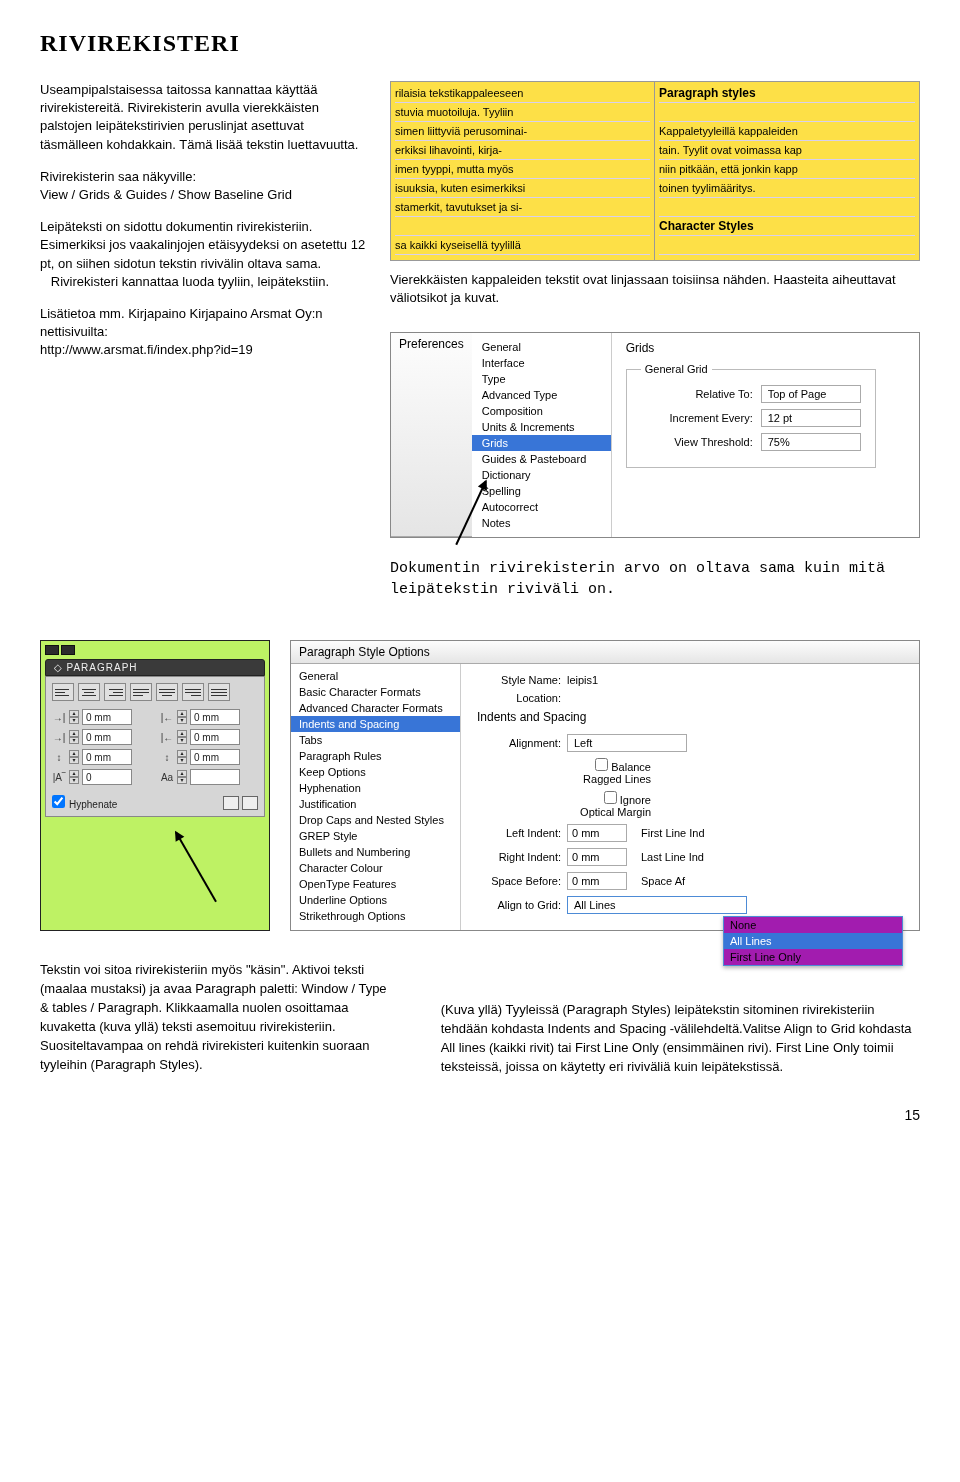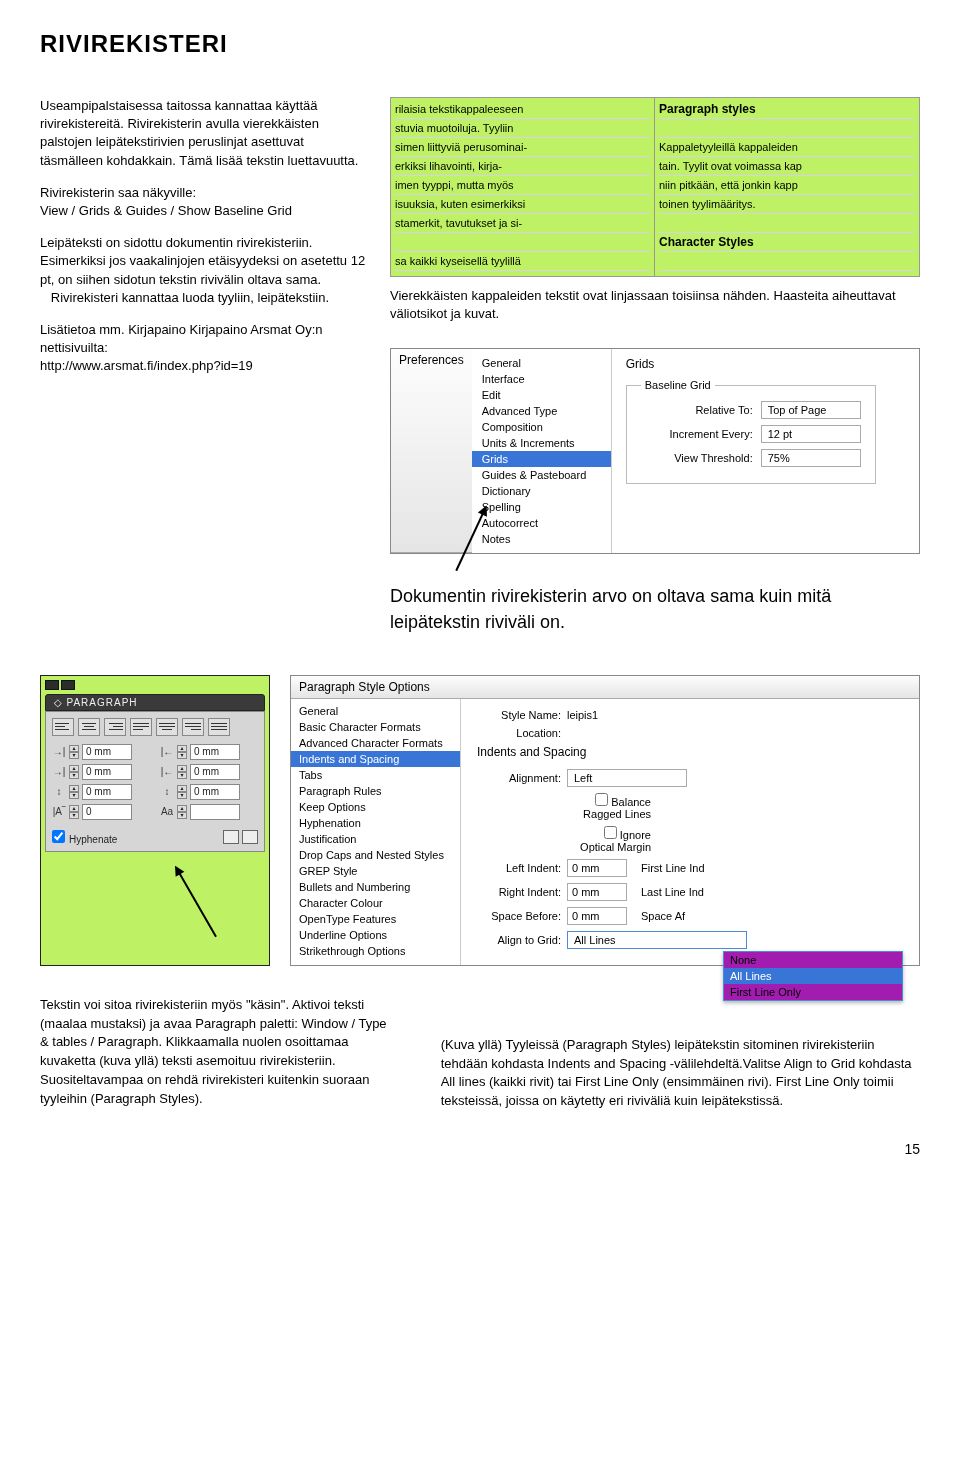--- a/index.html
+++ b/index.html
@@ -1,44 +1,44 @@
 <!DOCTYPE html>
 <html><head>
 <meta charset="utf-8">
 <style>
 * { margin: 0; padding: 0; box-sizing: border-box; }
 body { font-family: Arial, Helvetica, sans-serif; font-size: 13px; color: #000; background: #fff; width: 960px; padding: 30px 40px; }
 .page { width: 100%; }
-h1 { font-family: Liberation Sans, sans-serif; font-size: 24px; font-weight: bold; letter-spacing: 1px; margin-bottom: 39px; }
+h1 { font-family: Liberation Serif, serif; font-size: 24px; font-weight: bold; letter-spacing: 1px; margin-bottom: 24px; }
 .top-section { display: flex; gap: 20px; margin-bottom: 40px; }
 .left-col { width: 330px; flex-shrink: 0; font-size: 13px; line-height: 1.4; }
 .left-col p { margin-bottom: 14px; }
 .right-col { flex: 1; }
-.baseline-example { display: flex; border: 1px solid #999; background: #bef264; margin-bottom: 10px; position: relative; height: 180px; overflow: hidden; }
+.baseline-example { display: flex; border: 1px solid #999; background: #fde047; margin-bottom: 10px; position: relative; height: 180px; overflow: hidden; }
 .baseline-col { font-size: 11px; line-height: 19px; padding: 2px 4px; position: relative; }
 .bcol-left { width: 50%; border-right: 1px solid #999; }
 .bcol-right { width: 50%; }
 .baseline-col .row { border-bottom: 1px solid #d8d0ee; height: 19px; overflow: hidden; }
 .bcol-right .heading { font-weight: bold; font-size: 12px; }
 .caption { font-family: Arial, sans-serif; font-size: 13px; line-height: 1.4; margin-bottom: 25px; }
 .prefs-dialog { border: 1px solid #888; background: #fff; font-family: Tahoma, Arial, sans-serif; font-size: 11px; display: flex; flex-direction: row; }
 .prefs-title { background: linear-gradient(#fdfdfd,#e5e5e5); border-bottom: 1px solid #aaa; padding: 4px 8px; font-size: 12px; }
 .prefs-body { display: flex; }
 .prefs-list { width: 140px; border-right: 1px solid #ccc; padding: 6px 0; }
 .prefs-list div { padding: 2px 10px; }
 .prefs-list .sel { background: #3875d7; color: #fff; }
 .prefs-content { flex: 1; padding: 8px 14px; }
 .prefs-content .section-head { font-size: 12px; margin-bottom: 8px; }
 .prefs-content fieldset { border: 1px solid #bbb; padding: 10px 14px; }
 .prefs-content legend { padding: 0 4px; }
 .field-row { display: flex; align-items: center; margin-bottom: 6px; }
 .field-row label { width: 120px; text-align: right; padding-right: 8px; }
 .field-row .val { border: 1px solid #aaa; padding: 2px 6px; background: #fff; min-width: 100px; display: inline-block; }
 .field-row .color-swatch { width: 12px; height: 12px; background: #6b9fe8; border: 1px solid #666; display: inline-block; margin-right: 4px; vertical-align: middle; }
-.note1 { font-family: Liberation Sans, sans-serif; font-size: 18px; line-height: 1.4; margin-top: 30px; position: relative; }
+.note1 { font-family: Liberation Mono, monospace; font-size: 15px; line-height: 1.4; margin-top: 20px; position: relative; }
 .arrow1 { width: 2px; height: 70px; background: #000; position: absolute; top: -80px; left: 80px; transform: rotate(25deg); }
 .arrow1::after { content: ""; position: absolute; top: -2px; left: -4px; width: 0; height: 0; border-left: 5px solid transparent; border-right: 5px solid transparent; border-bottom: 10px solid #000; }
 .mid-section { display: flex; gap: 20px; margin-bottom: 30px; }
 .para-panel { width: 230px; flex-shrink: 0; background: #bef264; border: 1px solid #222; padding: 4px; font-family: Tahoma, Arial, sans-serif; font-size: 10px; color: #ccc; }
 .para-panel .tabbar { display: flex; justify-content: space-between; align-items: center; margin-bottom: 4px; }
 .para-panel .tab { background: #3a3a3a; border: 1px solid #222; border-radius: 3px 3px 0 0; padding: 2px 8px; color: #eee; font-size: 10px; letter-spacing: 1px; }
 .para-panel .close-icons { display: flex; gap: 2px; }
 .para-panel .close-icons span { width: 14px; height: 10px; background: #2c2c2c; border: 1px solid #111; }
 .para-panel .content { background: #d6d6d6; border: 1px solid #888; padding: 6px; color: #222; }
 .align-row { display: flex; gap: 4px; margin-bottom: 8px; }
@@ -120,35 +120,35 @@
           </div>
       </div>
       <div class="caption">Vierekkäisten kappaleiden tekstit ovat linjassaan toisiinsa nähden. Haasteita aiheuttavat väliotsikot ja kuvat.</div>
 
       <div class="prefs-dialog">
         <div class="prefs-title">Preferences</div>
         <div class="prefs-body">
           <div class="prefs-list" id="prefs-list">
               <div>General</div>
               <div>Interface</div>
-              <div>Edit</div>
+              <div>Type</div>
               <div>Advanced Type</div>
               <div>Composition</div>
               <div>Units &amp; Increments</div>
               <div class="sel">Grids</div>
               <div>Guides &amp; Pasteboard</div>
               <div>Dictionary</div>
               <div>Spelling</div>
               <div>Autocorrect</div>
               <div>Notes</div>
             </div>
           <div class="prefs-content">
             <div class="section-head">Grids</div>
             <fieldset>
-              <legend>Baseline Grid</legend>
+              <legend>General Grid</legend>
               <div class="field-row">
                 <label>Relative To:</label>
                 <span class="val">Top of Page</span>
               </div>
               <div class="field-row">
                 <label>Increment Every:</label>
                 <span class="val">12 pt</span>
               </div>
               <div class="field-row">
                 <label>View Threshold:</label>

